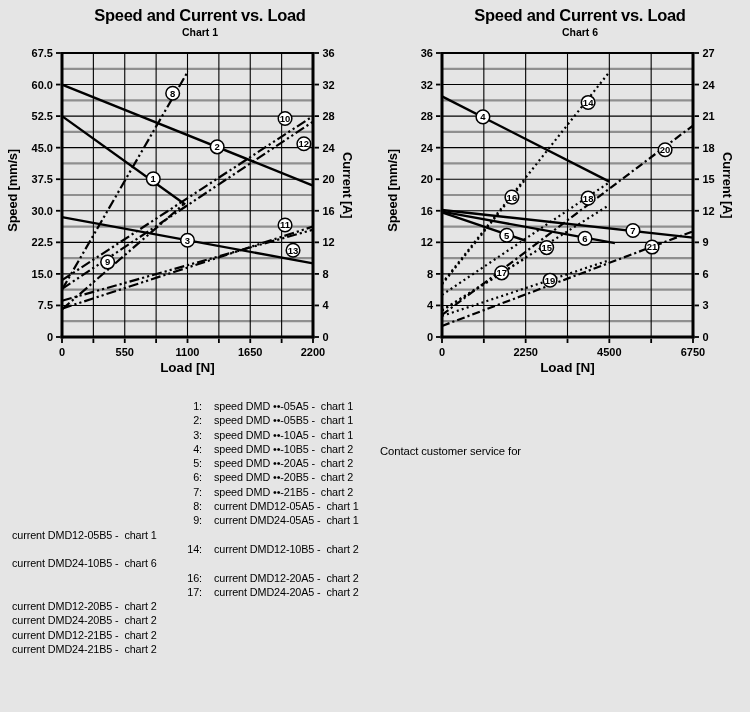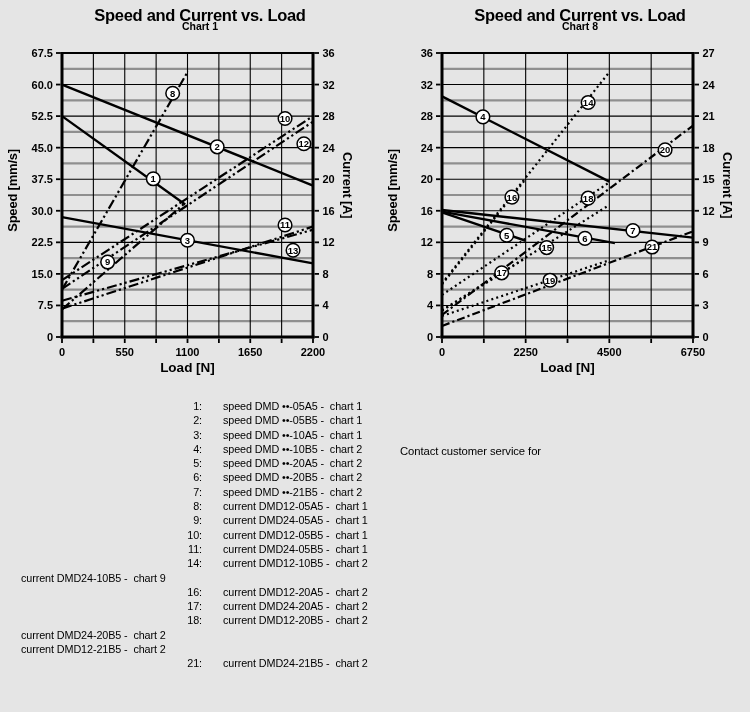--- a/index.html
+++ b/index.html
@@ -1,40 +1,40 @@
 <!DOCTYPE html>
 <html><head>
 <meta charset="utf-8">
 <style>
   html,body{margin:0;padding:0;background:#fff;}
   .page{position:relative;width:750px;height:712px;background:#e5e5e5;overflow:hidden;
         font-family:"Liberation Sans",sans-serif;color:#000;}
   .chart-title{position:absolute;top:6px;width:340px;text-align:center;
       font-size:16.5px;font-weight:bold;letter-spacing:-0.3px;}
-  .chart-subtitle{position:absolute;top:20px;width:340px;text-align:center;
+  .chart-subtitle{position:absolute;top:26px;width:340px;text-align:center;
       font-size:10.5px;font-weight:bold;}
   .plot-svg{position:absolute;top:45px;}
   .c0 .chart-title,.c0 .chart-subtitle{left:30px;}
   .c1 .chart-title,.c1 .chart-subtitle{left:410px;}
   .c0 .plot-svg{left:7px;}
   .c1 .plot-svg{left:387px;}
   .vlabel{position:absolute;writing-mode:vertical-rl;transform:rotate(180deg);
       font-size:13px;font-weight:bold;top:149px;letter-spacing:-0.2px;}
   .c0 .vlabel{left:5px;} .c1 .vlabel{left:385px;}
   .vlabel-r{position:absolute;writing-mode:vertical-rl;
       font-size:13px;font-weight:bold;top:152px;letter-spacing:-0.2px;}
   .c0 .vlabel-r{left:340px;} .c1 .vlabel-r{left:720px;}
   .xlabel{position:absolute;top:360px;width:335px;text-align:center;
       font-size:13.5px;font-weight:bold;}
   .c0 .xlabel{left:20px;} .c1 .xlabel{left:400px;}
   .legend{position:absolute;left:0;top:399px;width:420px;}
   .lrow{display:flex;line-height:14.3px;font-size:10.8px;letter-spacing:-0.1px;}
   .lrow .num{width:202px;text-align:right;white-space:pre;}
-  .lrow .txt{margin-left:21px;white-space:pre;}
-  .note{position:absolute;left:400px;top:444px;font-size:11.3px;line-height:15.5px;
+  .lrow .txt{margin-left:12px;white-space:pre;}
+  .note{position:absolute;left:380px;top:444px;font-size:11.3px;line-height:15.5px;
       letter-spacing:-0.1px;}
 </style>
 </head>
 <body>
 
 <div class="page">
 
   <section class="c0">
     <div class="chart-title">Speed and Current vs. Load</div>
     <div class="chart-subtitle">Chart 1</div>
@@ -149,21 +149,21 @@
         <circle cx="286.0340909090909" cy="205.22222222222223" r="6.8" fill="#ffffff" stroke="#000" stroke-width="1.5"></circle>
         <text x="286.0340909090909" y="205.22222222222223" dy="0.36em" text-anchor="middle" font-family="&quot;Liberation Sans&quot;,sans-serif" font-size="9.5" font-weight="bold" fill="#000">13</text>
       </svg>
     <div class="vlabel">Speed [mm/s]</div>
     <div class="vlabel-r">Current [A]</div>
     <div class="xlabel">Load [N]</div>
   </section>
 
   <section class="c1">
     <div class="chart-title">Speed and Current vs. Load</div>
-    <div class="chart-subtitle">Chart 8</div>
+    <div class="chart-subtitle">Chart 6</div>
     <svg id="svg1" class="plot-svg" width="350" height="324" viewBox="0 0 350 324">
         <line x1="55" y1="276.22222222222223" x2="306" y2="276.22222222222223" stroke="#8f8f8f" stroke-width="2.2"></line>
         <line x1="55" y1="244.66666666666669" x2="306" y2="244.66666666666669" stroke="#8f8f8f" stroke-width="2.2"></line>
         <line x1="55" y1="213.11111111111111" x2="306" y2="213.11111111111111" stroke="#8f8f8f" stroke-width="2.2"></line>
         <line x1="55" y1="181.55555555555554" x2="306" y2="181.55555555555554" stroke="#8f8f8f" stroke-width="2.2"></line>
         <line x1="55" y1="150" x2="306" y2="150" stroke="#8f8f8f" stroke-width="2.2"></line>
         <line x1="55" y1="118.44444444444443" x2="306" y2="118.44444444444443" stroke="#8f8f8f" stroke-width="2.2"></line>
         <line x1="55" y1="86.88888888888889" x2="306" y2="86.88888888888889" stroke="#8f8f8f" stroke-width="2.2"></line>
         <line x1="55" y1="55.333333333333314" x2="306" y2="55.333333333333314" stroke="#8f8f8f" stroke-width="2.2"></line>
         <line x1="55" y1="23.77777777777777" x2="306" y2="23.77777777777777" stroke="#8f8f8f" stroke-width="2.2"></line>
@@ -308,54 +308,47 @@
       </div>
       <div class="lrow">
         <span class="num">8:</span>
         <span class="txt">current DMD12-05A5 -  chart 1</span>
       </div>
       <div class="lrow">
         <span class="num">9:</span>
         <span class="txt">current DMD24-05A5 -  chart 1</span>
       </div>
       <div class="lrow">
-        <span class="num">10:</span>
         <span class="txt">current DMD12-05B5 -  chart 1</span>
-      </div>
-      <div class="lrow">
-        <span class="num">11:</span>
-        <span class="txt">current DMD24-05B5 -  chart 1</span>
       </div>
       <div class="lrow">
         <span class="num">14:</span>
         <span class="txt">current DMD12-10B5 -  chart 2</span>
       </div>
       <div class="lrow">
-        <span class="txt">current DMD24-10B5 -  chart 9</span>
+        <span class="txt">current DMD24-10B5 -  chart 6</span>
       </div>
       <div class="lrow">
         <span class="num">16:</span>
         <span class="txt">current DMD12-20A5 -  chart 2</span>
       </div>
       <div class="lrow">
         <span class="num">17:</span>
         <span class="txt">current DMD24-20A5 -  chart 2</span>
       </div>
       <div class="lrow">
-        <span class="num">18:</span>
         <span class="txt">current DMD12-20B5 -  chart 2</span>
       </div>
       <div class="lrow">
         <span class="txt">current DMD24-20B5 -  chart 2</span>
       </div>
       <div class="lrow">
         <span class="txt">current DMD12-21B5 -  chart 2</span>
       </div>
       <div class="lrow">
-        <span class="num">21:</span>
         <span class="txt">current DMD24-21B5 -  chart 2</span>
       </div>
     </div>
 
   <div class="note">
     <div>Contact customer service for</div>
   </div>
 
 </div>
 

